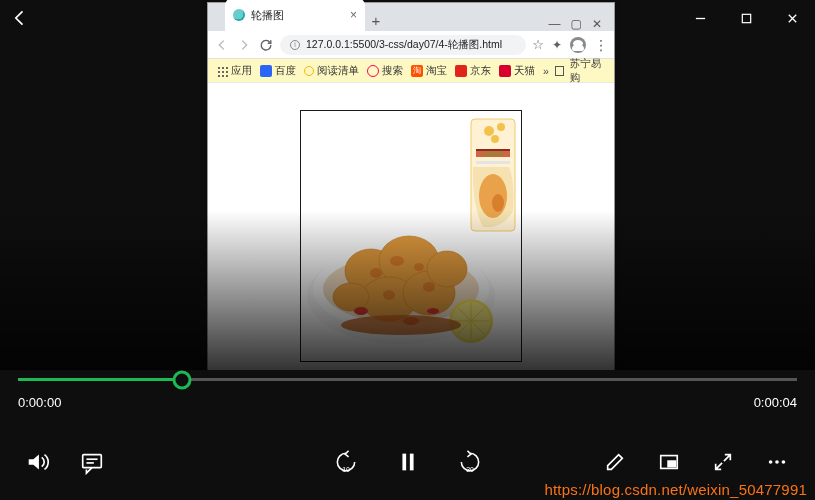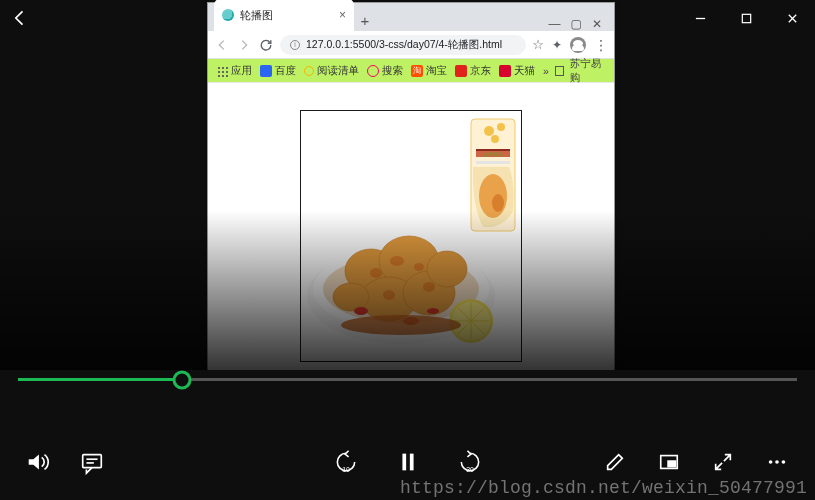--- a/index.html
+++ b/index.html
@@ -25,20 +25,21 @@
     box-shadow: 0 0 6px rgba(0,0,0,.25);
   }
   .chrome-tabs {
     height: 28px; background: #dee1e6; display:flex; align-items:flex-end;
     padding: 0 6px;
   }
   .tab {
     height: 24px; background:#fff; border-radius: 6px 6px 0 0; width: 140px;
     display:flex; align-items:center; padding: 16px 8px; font-size: 11px; gap:6px;
     position: relative;
+    margin-left: 11px;
   }
   .tab .favicon { width: 12px; height:12px; border-radius:50%;
     background: radial-gradient(circle at 40% 40%, #6cc 0 55%, #2aa 55% 100%); }
   .tab-title { flex:1; white-space: nowrap; overflow:hidden; text-overflow: ellipsis; color:#222;}
   .tab-close { font-size: 12px; color:#666; }
   .tab-add { width:22px; height:22px; display:flex; align-items:center; justify-content:center; color:#555; font-size:15px; }
   .chrome-sys { margin-left:auto; display:flex; gap:10px; padding-right:6px; color:#555; }
   .chrome-sys span { font-size: 12px; }
 
   .chrome-addr {
@@ -54,21 +55,21 @@
     white-space:nowrap; overflow:hidden; text-overflow:ellipsis;
   }
   .urlbar .info-i { width:10px;height:10px;border:1px solid #888;border-radius:50%;
     display:inline-flex;align-items:center;justify-content:center;font-size:7px;color:#888;}
   .addr-icons { display:flex; align-items:center; gap:8px; color:#5f6368;}
   .addr-icons .avatar{ width:16px;height:16px;border-radius:50%;background:#8a8a8a; position:relative;}
   .addr-icons .avatar::after{content:"";position:absolute;inset:3px 3px 6px 3px;background:#fff;border-radius:50%;}
   .addr-icons .avatar::before{content:"";position:absolute;inset:8px 2px 2px 2px;background:#fff;border-radius:6px 6px 3px 3px;}
 
   .chrome-bk {
-    height: 24px; background:#bef264; display:flex; align-items:center; gap:8px; padding:0 8px;
+    height: 24px; background:#fef9c3; display:flex; align-items:center; gap:8px; padding:0 8px;
     border-bottom:1px solid #e8e8e8; font-size:10.5px; color:#333;
   }
   .bk-item{ display:flex; align-items:center; gap:3px; white-space:nowrap;}
   .bk-ico{ width:12px;height:12px; display:inline-block;}
   .ico-apps{ background:
     radial-gradient(circle,#666 1.2px,transparent 1.3px) 1px 1px/4px 4px; }
   .ico-baidu{ background:#2a65f5; border-radius:2px;}
   .ico-suning{ width:10px;height:10px;border:1px solid #f7b500;border-radius:50%;}
   .ico-search{ border:1px solid #f06; border-radius:50%;}
   .ico-taobao{ background:#ff5000;border-radius:2px; color:#fff; font-size:8px; text-align:center; line-height:12px;}
@@ -107,21 +108,21 @@
     display:flex; align-items:center; padding: 0 24px; }
   .ctrl-group-left { display:flex; gap:26px; }
   .ctrl-group-center { position:absolute; left:50%; transform:translateX(-50%);
     display:flex; gap:34px; align-items:center; }
   .ctrl-group-right { margin-left:auto; display:flex; gap:26px; align-items:center; }
   .pbtn { width:28px; height:28px; display:flex; align-items:center; justify-content:center; color:#fff;}
   .pbtn svg { width:26px; height:26px; }
   .pbtn.small svg { width:22px; height:22px; }
 
   
-  .watermark { position:absolute; right:8px; bottom:2px; font-size:18px; color:#737373; letter-spacing:.2px;font-family:Liberation Mono, monospace;}
+  .watermark { position:absolute; right:8px; bottom:2px; font-size:15px; color:#f97316; letter-spacing:.2px;}
 </style>
 </head>
 <body>
 
 <div class="player">
 
   <div class="outer-top">
     <div class="outer-back">
       <svg viewBox="0 0 24 24" fill="none" stroke="#fff" stroke-width="2">
         <path d="M15 4 L7 12 L15 20"></path>
@@ -282,20 +283,24 @@
   </div>
 
   <div class="gradient"></div>
   <div class="black-bottom"></div>
 
   <div class="progress-wrap">
     <div class="track">
       <div class="fill"></div>
       <div class="thumb"></div>
     </div>
+    <div class="times">
+      <span>0:00:00</span>
+      <span>0:00:04</span>
+    </div>
   </div>
 
   <div class="controls">
     <div class="ctrl-group-left">
       <div class="pbtn">
         <svg viewBox="0 0 28 28" fill="none" stroke="#fff" stroke-width="1.8">
           <path d="M4 11 L4 17 L9 17 L15 22 L15 6 L9 11 Z" fill="#fff" stroke="none"></path>
           <path d="M18 9 A6 6 0 0 1 18 19"></path>
           <path d="M21 6 A10 10 0 0 1 21 22"></path>
         </svg>

